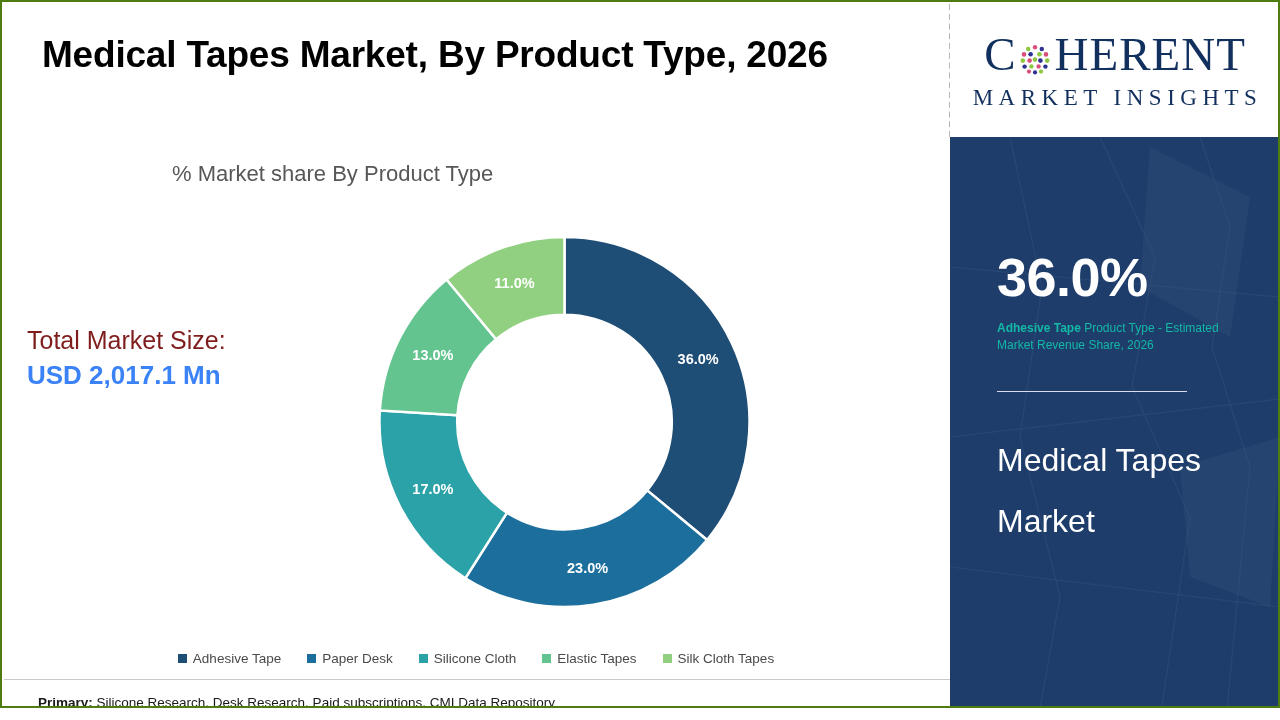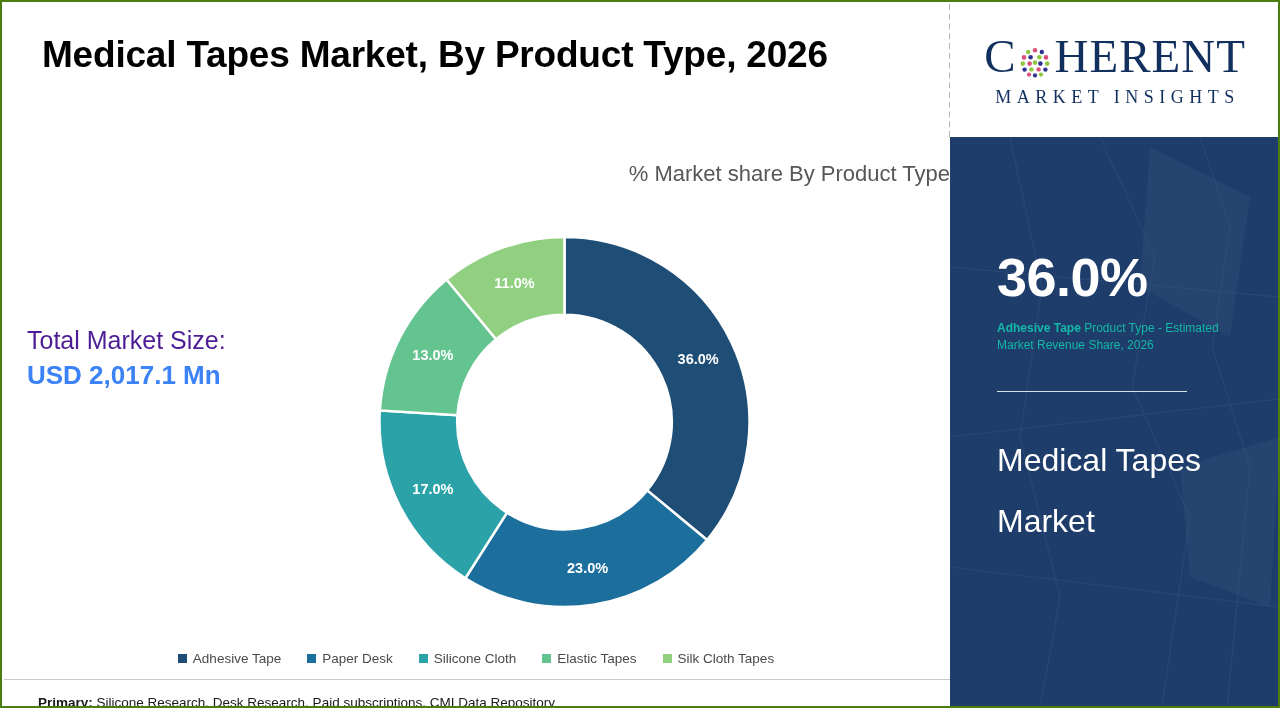--- a/index.html
+++ b/index.html
@@ -40,36 +40,36 @@
     letter-spacing: -0.2px;
     font-stretch: condensed;
     white-space: nowrap;
   }
 
   .chart-subtitle {
     position: absolute;
     left: 0;
     top: 159px;
     width: 948px;
-    text-align: right;
+    text-align: left;
     font-size: 22px;
     color: #575757;
     padding-left: 170px;
     box-sizing: border-box;
   }
 
   .total-market {
     position: absolute;
     left: 25px;
     top: 322px;
     line-height: 1.35;
   }
   .total-market .tm-label {
     font-size: 25px;
-    color: #4c1d95;
+    color: #7f1d1d;
     font-weight: normal;
     display: block;
   }
   .total-market .tm-value {
     font-size: 26px;
     color: #3b82f6;
     font-weight: bold;
     display: block;
   }
 
@@ -179,21 +179,21 @@
     display: inline-block;
     width: 36px;
     height: 36px;
     margin: 0 1px;
     position: relative;
     top: 2px;
   }
   .logo-sub {
     margin-top: 7px;
     font-family: "Liberation Serif", serif;
-    font-size: 18px;
+    font-size: 23px;
     color: #12305e;
     letter-spacing: 5.5px;
     padding-left: 5px;
   }
 
   .side-panel {
     position: absolute;
     left: 948px;
     top: 135px;
     width: 330px;

